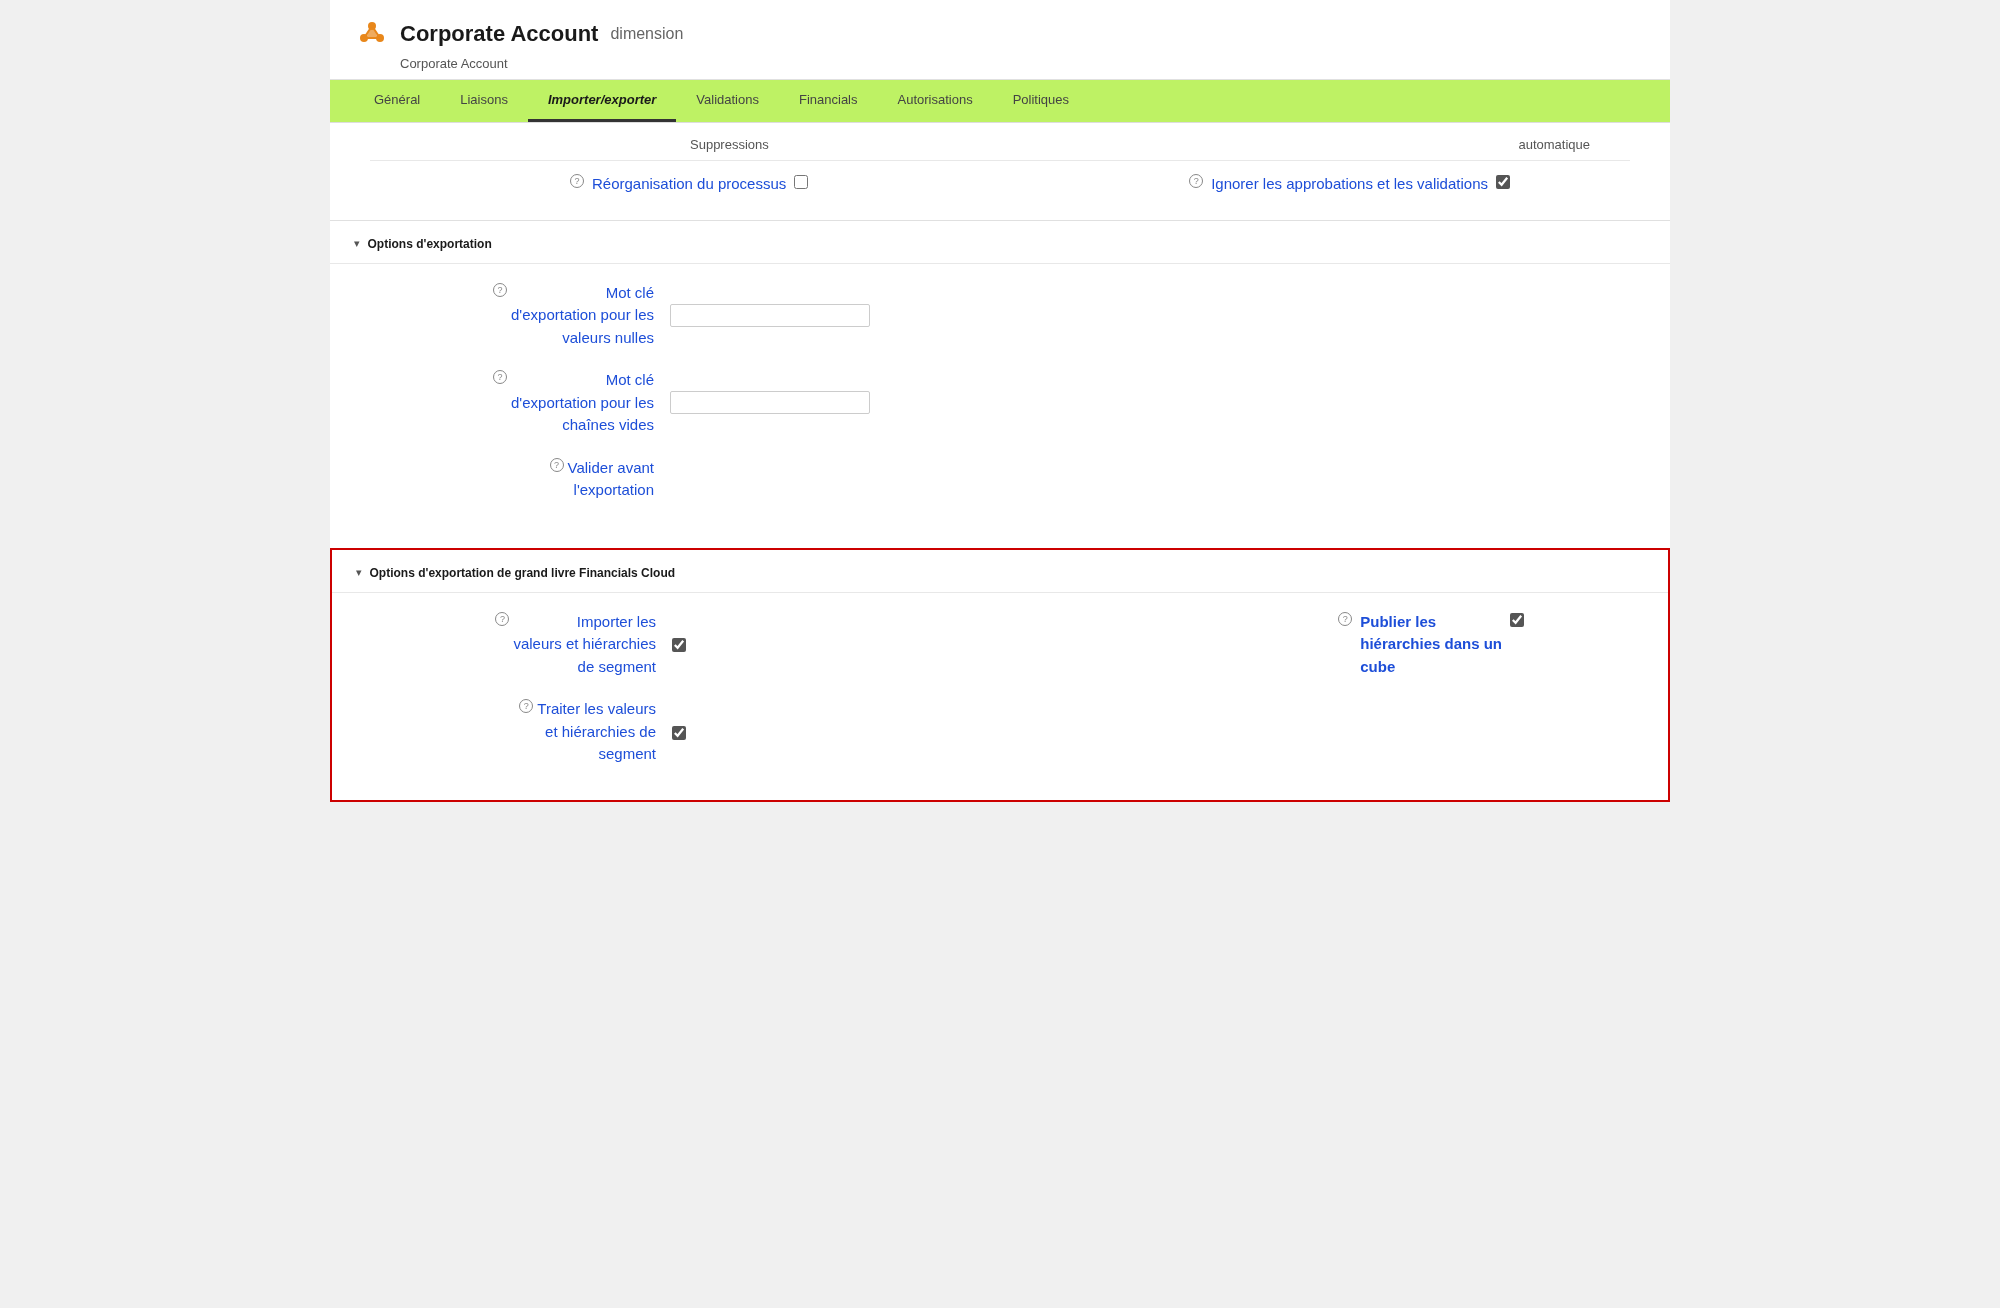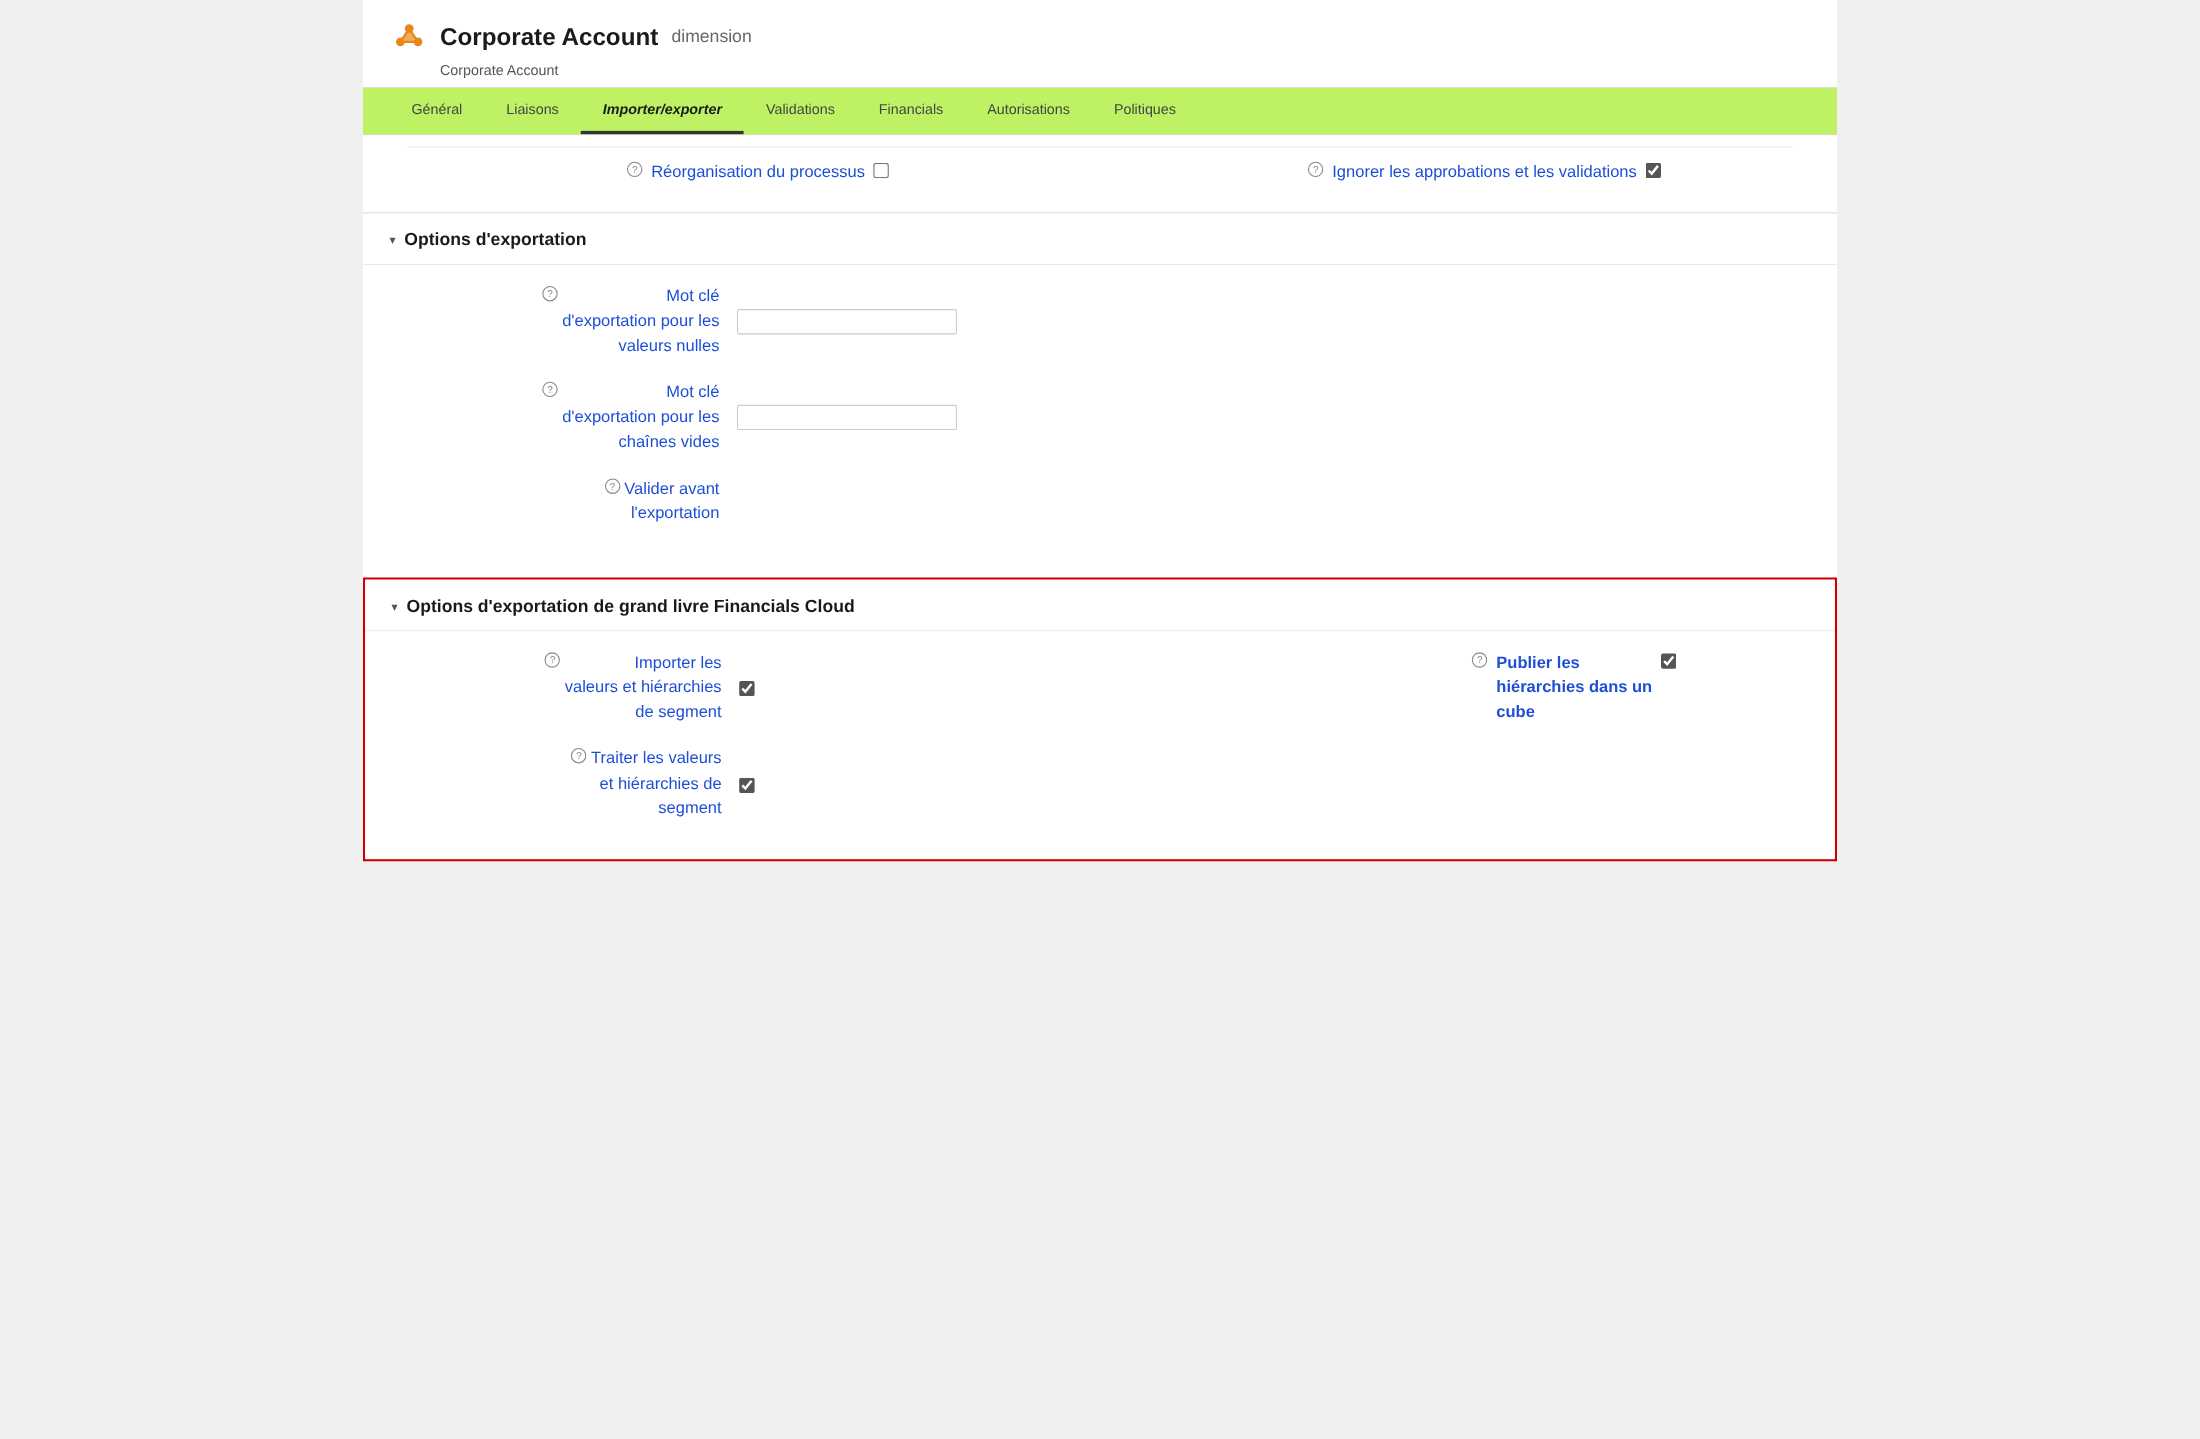--- a/index.html
+++ b/index.html
@@ -92,21 +92,21 @@
       padding: 16px 24px 12px 24px;
       background: #fff;
       cursor: pointer;
       border-top: 1px solid #e0e0e0;
     }
     .chevron-icon {
       font-size: 11px;
       color: #555;
     }
     .section-title {
-      font-size: 16px;
+      font-size: 12px;
       font-weight: 600;
       color: #1a1a1a;
     }
     
     .form-content {
       background: #fff;
       padding: 8px 24px 20px 24px;
     }
     .form-row {
       display: flex;
@@ -221,20 +221,28 @@
       <div class="nav-tab">Liaisons</div>
       <div class="nav-tab active">Importer/exporter</div>
       <div class="nav-tab">Validations</div>
       <div class="nav-tab">Financials</div>
       <div class="nav-tab">Autorisations</div>
       <div class="nav-tab">Politiques</div>
     </div>
 
     <div class="top-partial">
 
+      <div style="display:flex; justify-content:space-between; align-items:flex-start; padding: 4px 0 8px 0;">
+        <div style="margin-left:320px;">
+          <span class="suppression-text">Suppressions</span>
+        </div>
+        <div style="margin-right:40px;">
+          <span class="auto-text">automatique</span>
+        </div>
+      </div>
 
       <hr class="separator">
 
       <div style="display:flex; justify-content:space-between; align-items:flex-start; padding: 12px 0;">
 
         <div class="left-field">
           <span class="info-icon">?</span>
           <span class="label-text" style="text-align:right;">Réorganisation du processus</span>
           <input type="checkbox" class="checkbox-input" style="">
         </div>

